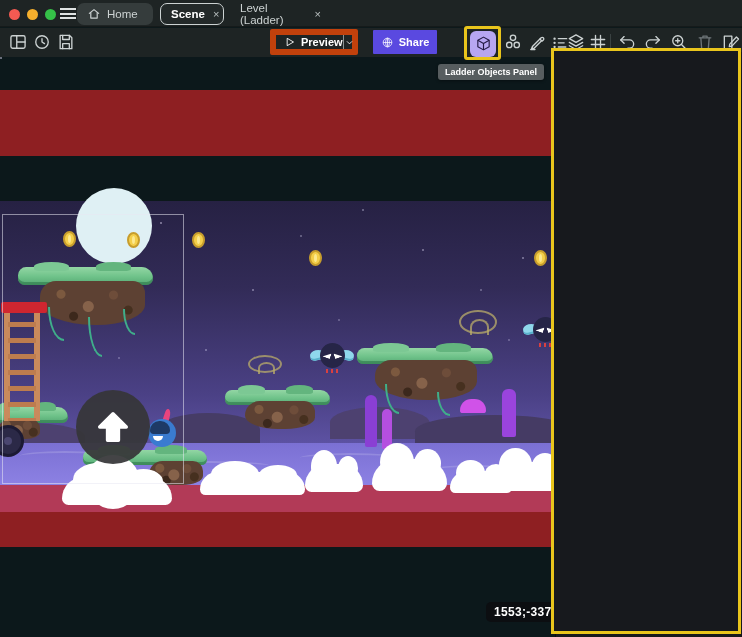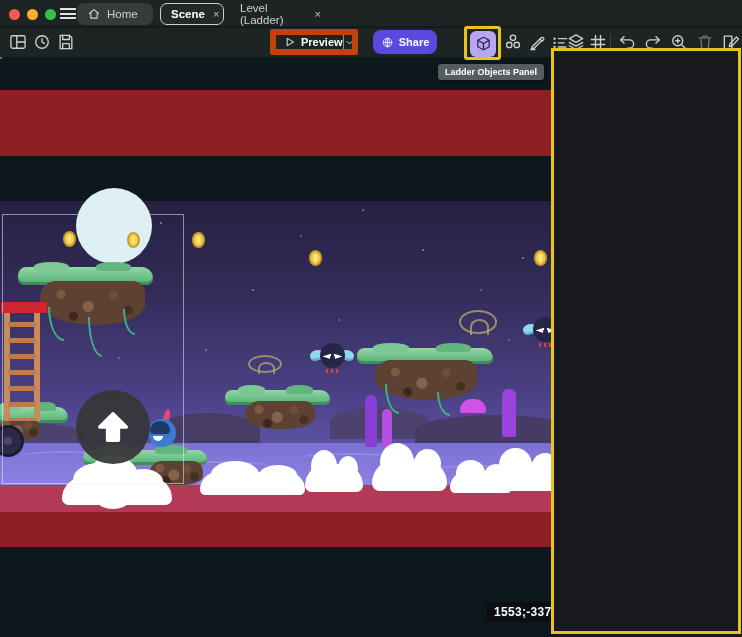--- a/index.html
+++ b/index.html
@@ -24,21 +24,21 @@
 
   
   .toolbar{position:absolute;left:0;top:28px;width:742px;height:29px;background:#1e2424;}
   .tbtn{position:absolute;top:4px;width:20px;height:20px;}
   .tbtn svg{width:20px;height:20px;stroke:#ccd2d2;fill:none;stroke-width:1.6;stroke-linecap:round;stroke-linejoin:round;}
   .tbtn.dim svg{stroke:#6e7578;}
   .previewbtn{position:absolute;left:270px;top:1px;width:88px;height:26px;border:6px solid #c2410c;border-radius:2px;display:flex;align-items:center;color:#fff;}
   .previewbtn .main{flex:1;display:flex;align-items:center;gap:5px;padding-left:8px;font-size:11px;font-weight:bold;}
   .previewbtn .drop{width:21px;height:100%;border-left:1px solid #8b9191;display:flex;align-items:center;justify-content:center;}
   .previewbtn svg{stroke:#fff;fill:none;stroke-width:1.8;stroke-linejoin:round;stroke-linecap:round;}
-  .sharebtn{position:absolute;left:373px;top:2px;width:64px;height:24px;background:#5a49e0;border-radius:8px;display:flex;align-items:center;justify-content:center;gap:5px;color:#fff;font-size:11px;font-weight:bold;}
+  .sharebtn{position:absolute;left:373px;top:2px;width:64px;height:24px;background:#5a49e0;border-radius:1px;display:flex;align-items:center;justify-content:center;gap:5px;color:#fff;font-size:11px;font-weight:bold;}
   .sharebtn svg{stroke:#fff;fill:none;stroke-width:1.4;}
   .cubebtn{position:absolute;left:470px;top:2.5px;width:26px;height:26px;background:#b7a6f1;border-radius:6px;display:flex;align-items:center;justify-content:center;}
   .cubebtn svg{stroke:#241a44;fill:none;stroke-width:1.6;stroke-linejoin:round;}
   .tsep{position:absolute;left:610px;top:6px;width:1px;height:17px;background:#3a4242;}
 
   
   .canvas{position:absolute;left:0;top:57px;width:742px;height:580px;overflow:hidden;background:#0c181b;}
   .band{position:absolute;left:0;width:742px;}
   .band.red1{top:33px;height:66px;background:#8e1f22;}
   .band.dark2{top:99px;height:45px;background:#0c181b;}

